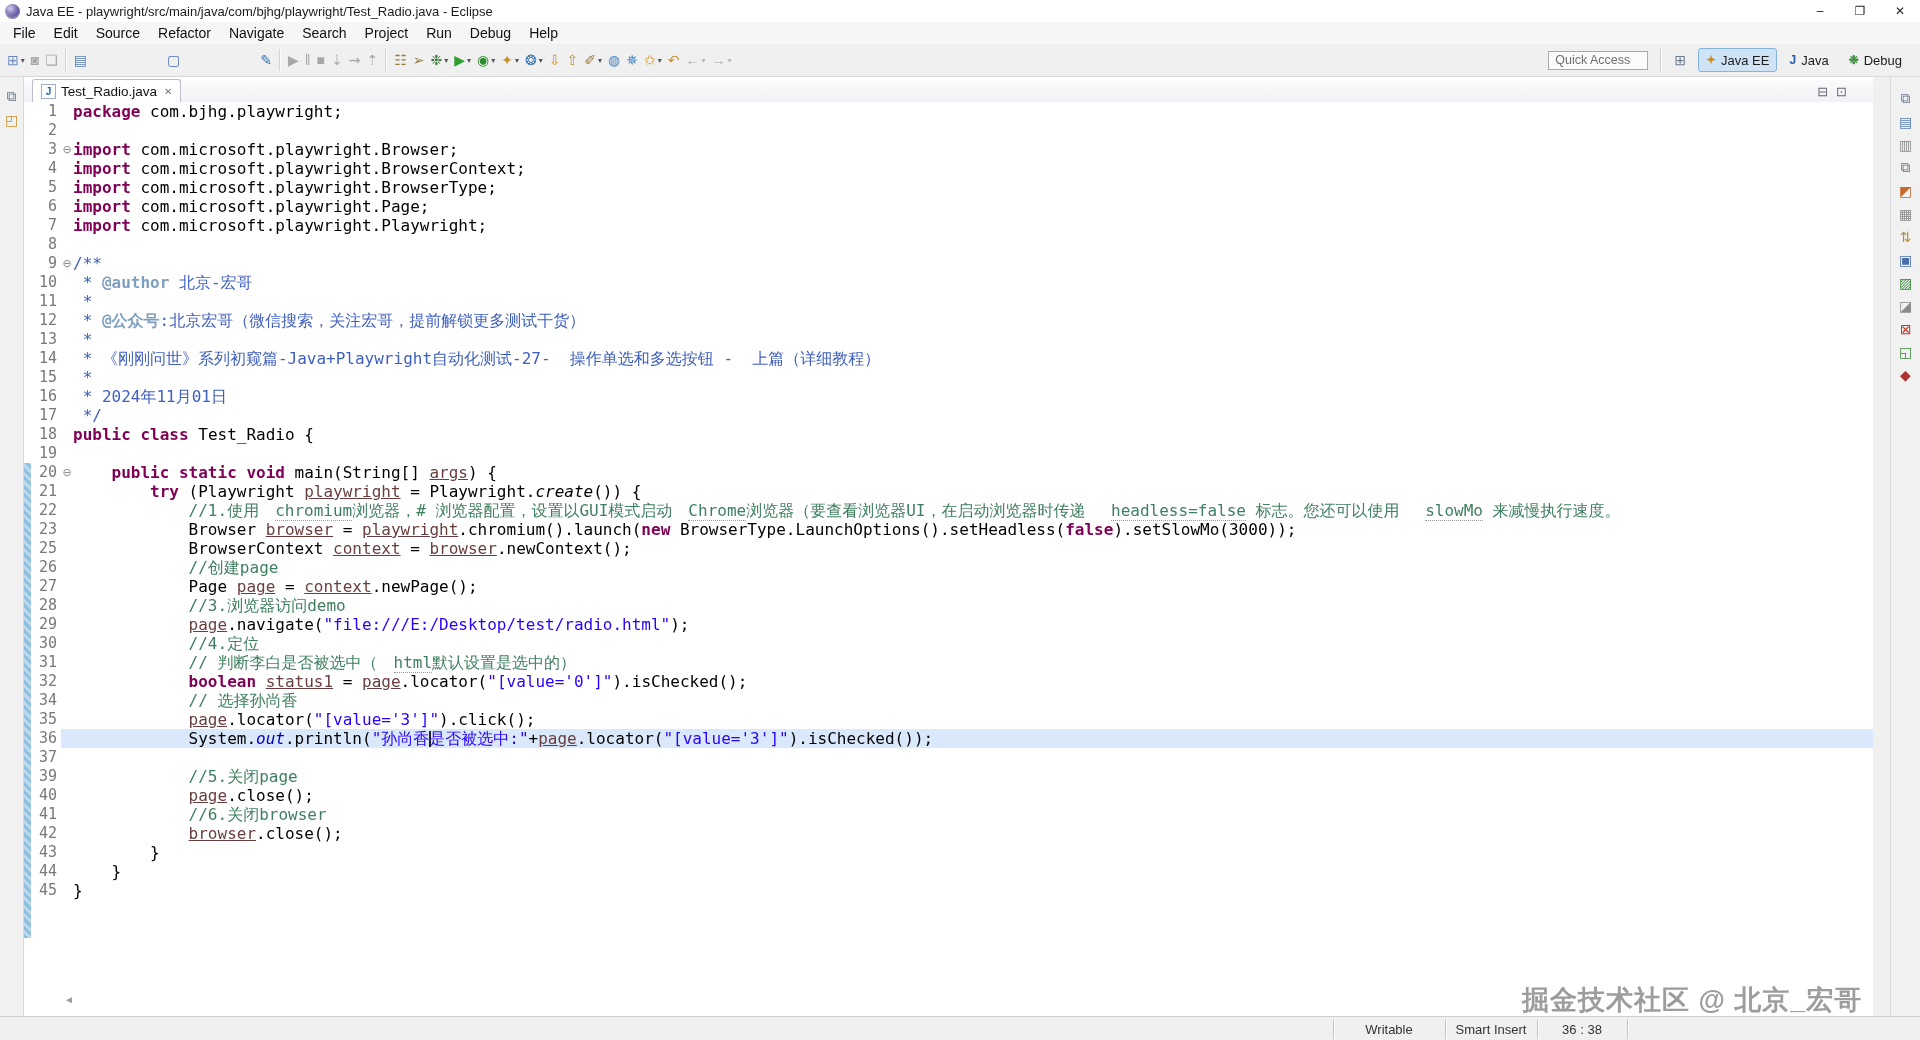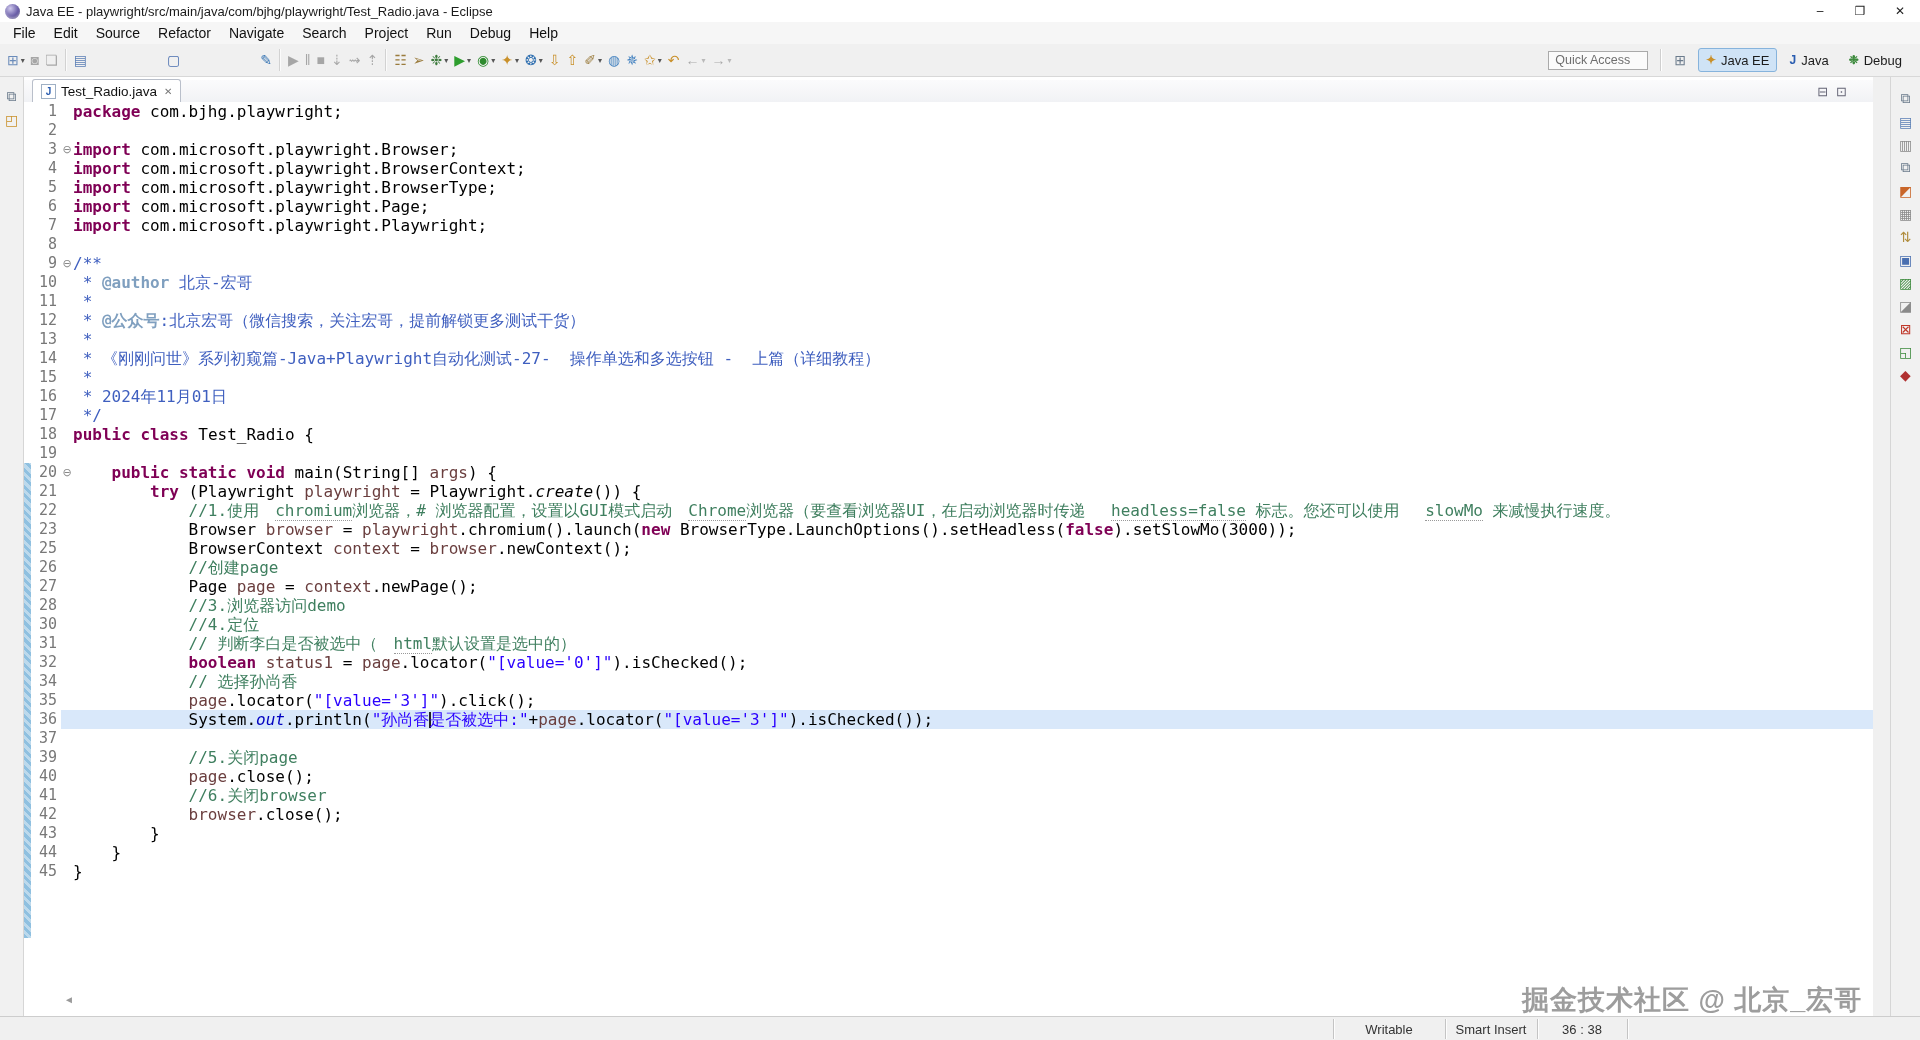--- a/index.html
+++ b/index.html
@@ -71,21 +71,21 @@
   .line.cur .fold,.line.cur .codetext{background:#d9e8fa;}
   .kw{color:#7f0055;font-weight:bold;}
   .pl{color:#000;}
   .cm{color:#3f7f5f;}
   .cmu{color:#3f7f5f;border-bottom:1px dotted #999;margin-left:16px;}
   .jd{color:#3f5fbf;}
   .jt{color:#7f9fbf;font-weight:bold;}
   .st{color:#2a00ff;}
   .sf{color:#0000c0;font-style:italic;}
   .sm{font-style:italic;}
-  .vr{color:#6a3e3e;}
+  .vr{color:#6a3e3e;text-decoration:underline;}
   .caret{display:inline-block;width:0;border-left:2px solid #222;height:16px;vertical-align:-3px;margin-right:-2px;}
   .hscroll-arrow{position:absolute;left:40px;top:917px;font-size:10px;color:#9a9a9a;}
   .vscroll{position:absolute;left:1873px;top:25px;width:17px;height:914px;background:#f4f4f4;border-left:1px solid #dcdcdc;box-sizing:border-box;}
   .vthumb{position:absolute;left:2px;top:2px;width:12px;height:72px;background:#cdcdcd;}
   
   .statusbar{position:absolute;left:0;top:1016px;width:1920px;height:24px;background:#f0f0f0;
              border-top:1px solid #cdcdcd;font-size:13px;color:#333;}
   .scell{position:absolute;top:0;height:24px;display:flex;align-items:center;justify-content:center;}
   .ssep{position:absolute;top:2px;height:20px;width:1px;background:#c4c4c4;border-right:1px solid #fdfdfd;}
   
@@ -391,20 +391,25 @@
           <span class="ln">27</span>
           <span class="fold"></span>
           <span class="codetext"><span class="pl">            Page </span><span class="vr">page</span><span class="pl"> = </span><span class="vr">context</span><span class="pl">.newPage();</span></span>
         </div>
         <div class="line">
           <span class="ln">28</span>
           <span class="fold"></span>
           <span class="codetext"><span class="cm">            //3.浏览器访问demo</span></span>
         </div>
         <div class="line">
+          <span class="ln">29</span>
+          <span class="fold"></span>
+          <span class="codetext"><span class="pl">            </span><span class="vr">page</span><span class="pl">.navigate(</span><span class="st">"file:///E:/Desktop/test/radio.html"</span><span class="pl">);</span></span>
+        </div>
+        <div class="line">
           <span class="ln">30</span>
           <span class="fold"></span>
           <span class="codetext"><span class="cm">            //4.定位</span></span>
         </div>
         <div class="line">
           <span class="ln">31</span>
           <span class="fold"></span>
           <span class="codetext"><span class="cm">            // 判断李白是否被选中（</span><span class="cmu">html</span><span class="cm">默认设置是选中的）</span></span>
         </div>
         <div class="line">

